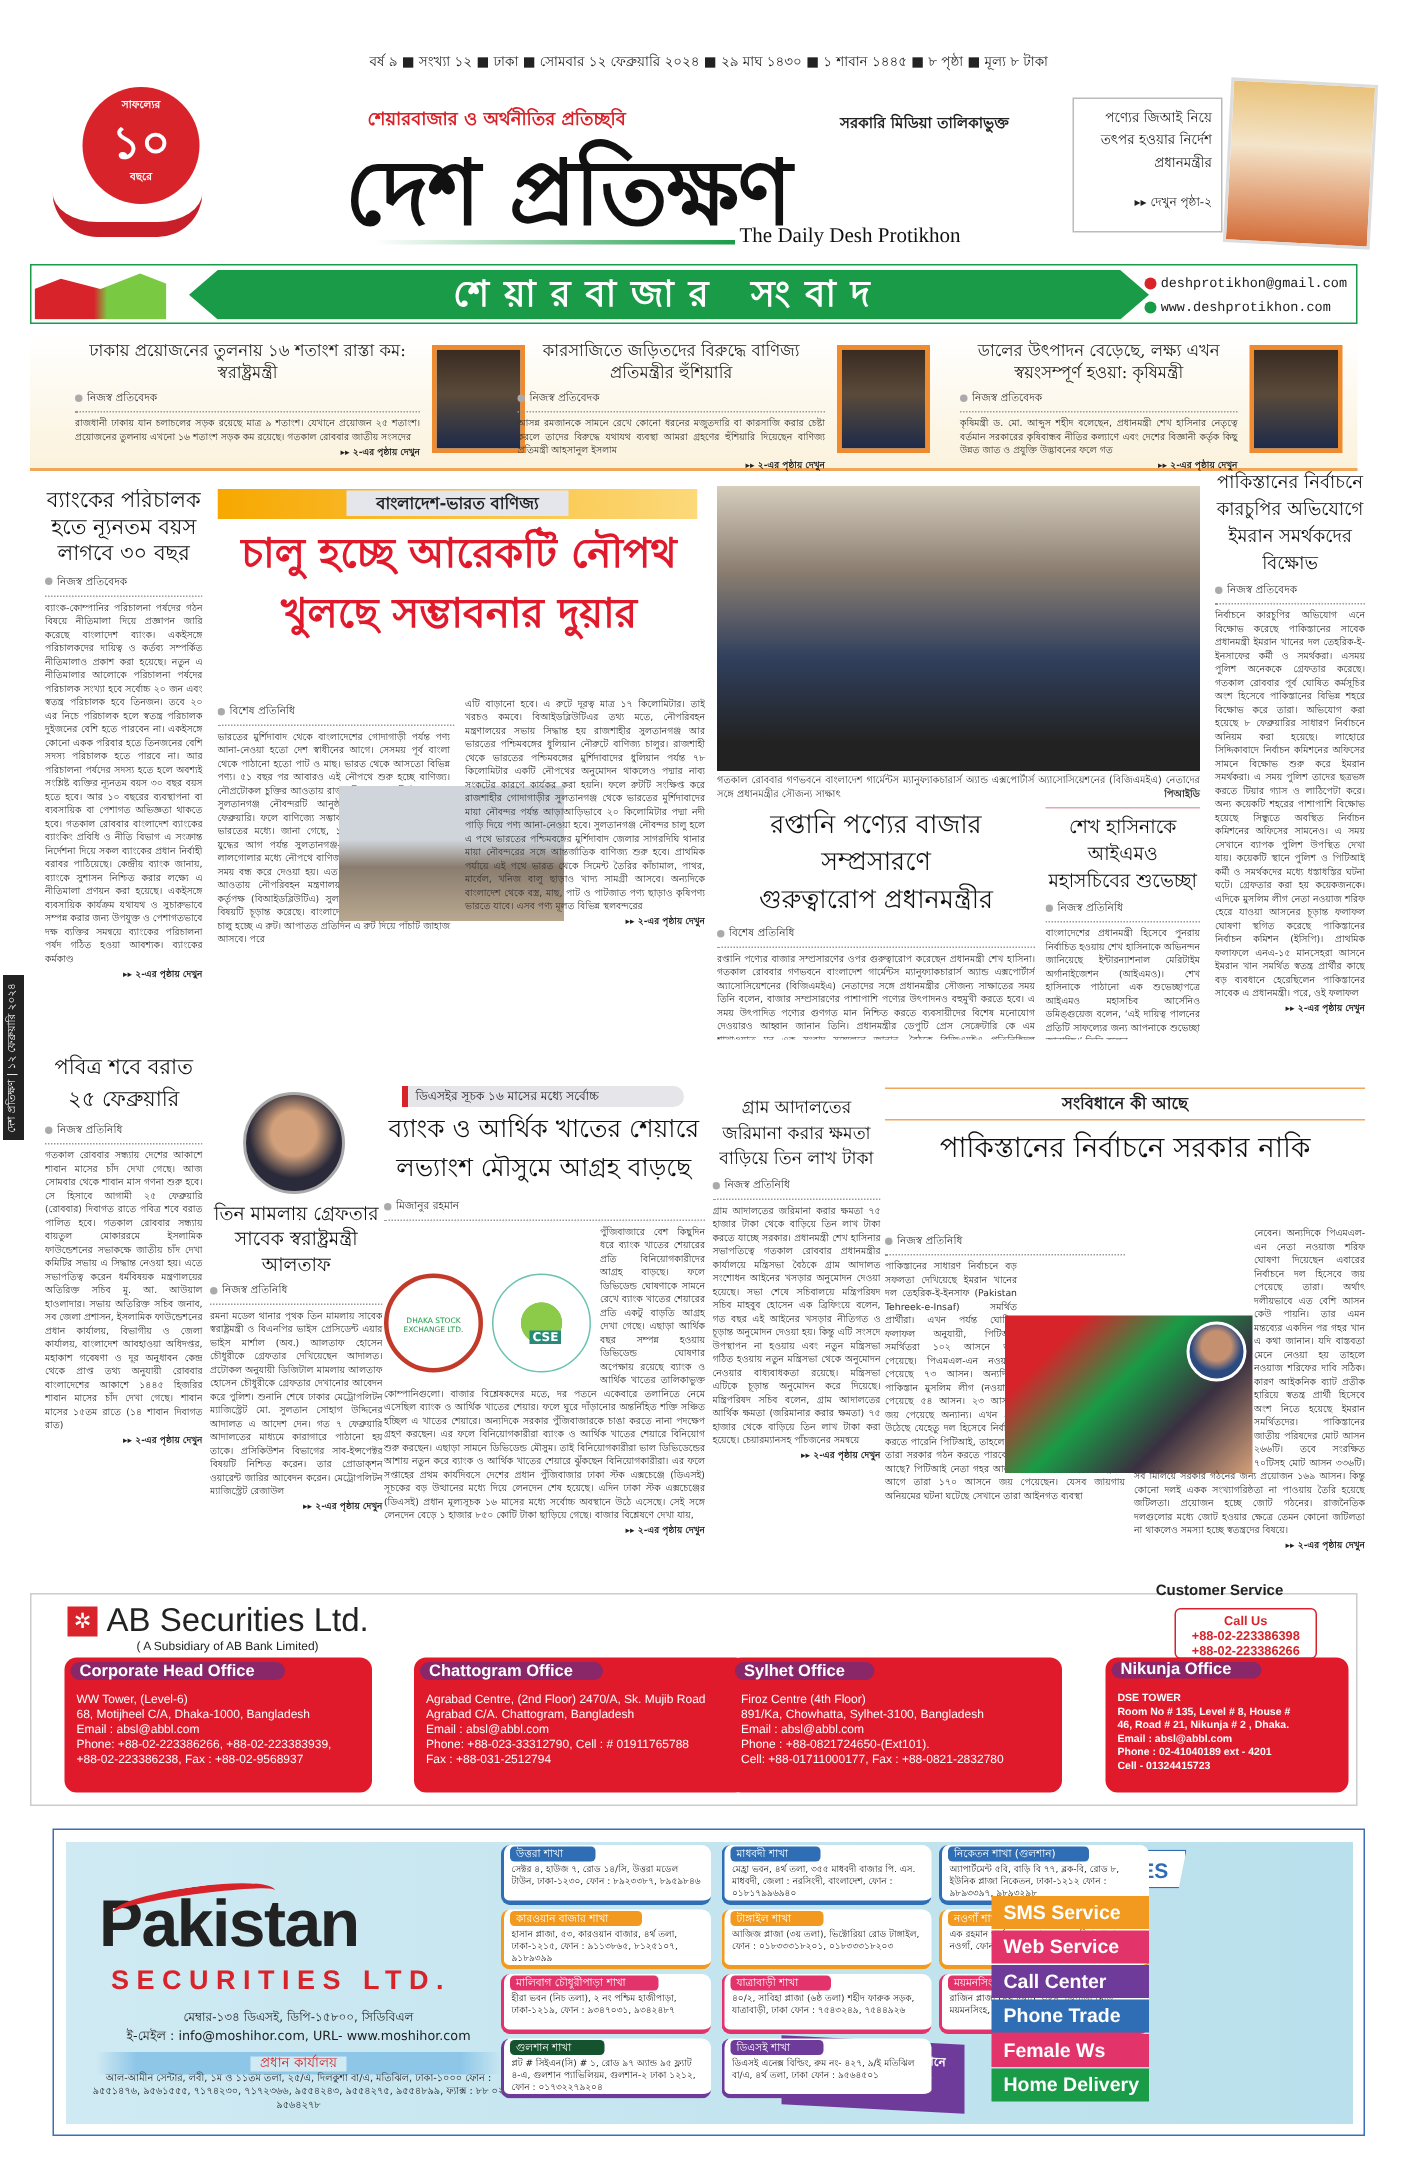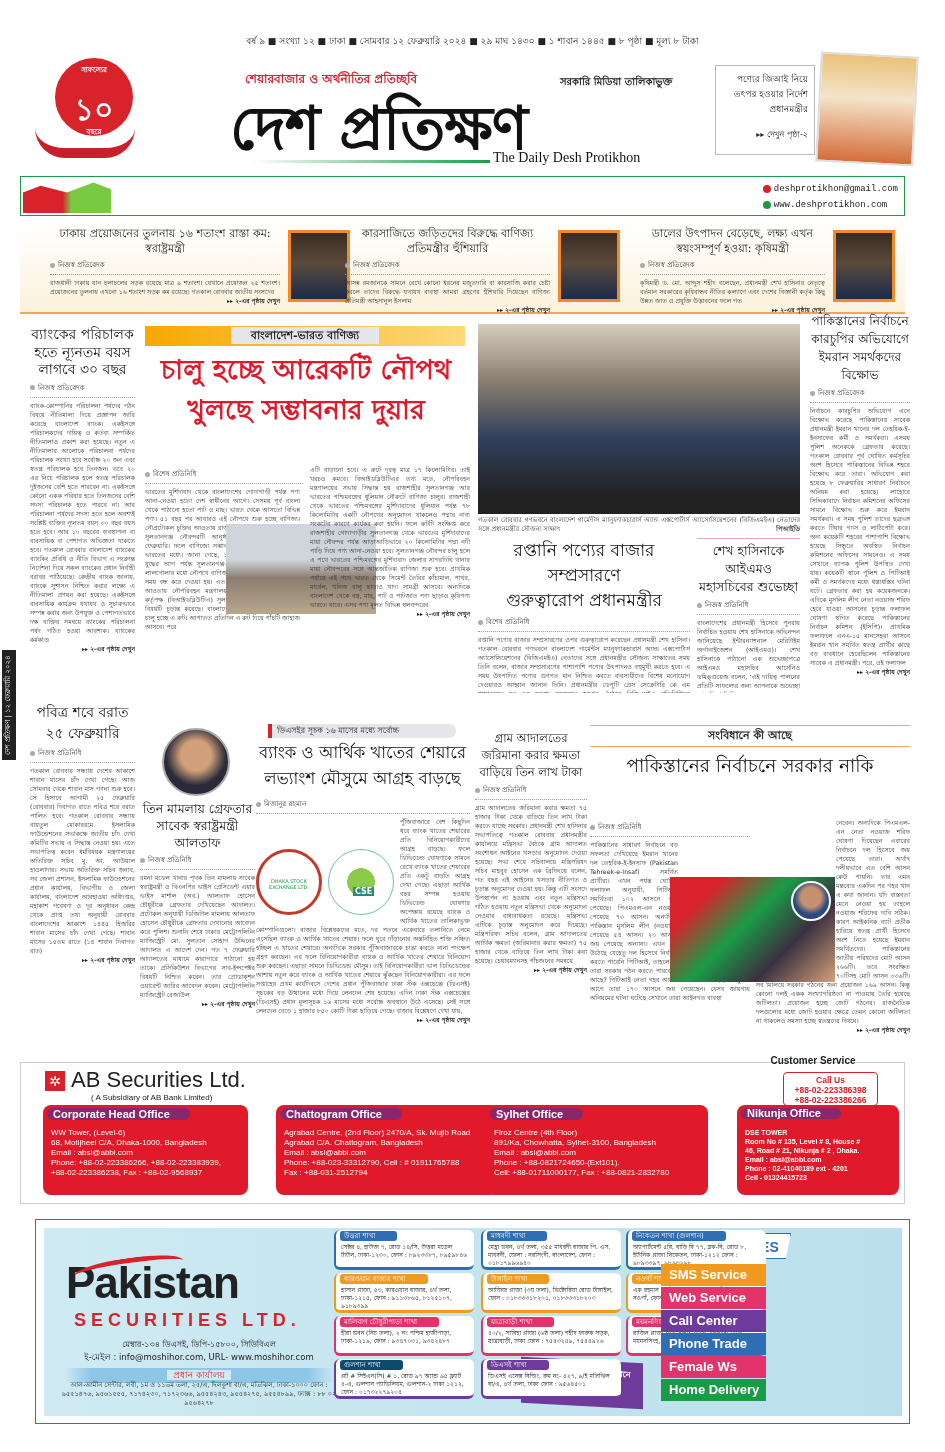--- a/index.html
+++ b/index.html
@@ -56,40 +56,41 @@
 #sidetab{top:650px;left:2px;width:14px;height:110px;background:#222;color:#fff;font-size:7px;writing-mode:vertical-rl;transform:rotate(180deg);text-align:center}
 </style>
 </head>
 <body>
 
 <div class="abs" id="dateline">বর্ষ ৯ ■ সংখ্যা ১২ ■ ঢাকা ■ সোমবার ১২ ফেব্রুয়ারি ২০২৪ ■ ২৯ মাঘ ১৪৩০ ■ ১ শাবান ১৪৪৫ ■ ৮ পৃষ্ঠা ■ মূল্য ৮ টাকা</div>
 
 <div class="abs" id="anniv">
   <div class="circle">
     <div class="t" style="padding-top:6px">সাফল্যের</div>
-    <div class="n" style="margin-top:18px">১০</div>
+    <div class="n" style="margin-top:4px">১০</div>
     <div class="t">বছরে</div>
   </div>
   <div class="ribbon"></div>
 </div>
 
 <div class="abs" id="tagline">শেয়ারবাজার ও অর্থনীতির প্রতিচ্ছবি</div>
 <div class="abs" id="govlisted">সরকারি মিডিয়া তালিকাভুক্ত</div>
 <div class="abs" id="masthead-title"><span>দেশ প্রতিক্ষণ</span></div>
 <div class="abs" id="mast-line"></div>
 <div class="abs" id="masthead-en">The Daily Desh Protikhon</div>
 
 <div class="abs" id="teaser">
   <div>পণ্যের জিআই নিয়ে তৎপর হওয়ার নির্দেশ প্রধানমন্ত্রীর</div>
   <div class="see">▸▸ <span>দেখুন পৃষ্ঠা-২</span></div>
 </div>
 <div class="abs" id="pm-photo"></div>
 
 <div class="abs" id="banner">
   <div id="bull-bear"></div>
+  <div id="banner-title">শেয়ারবাজার সংবাদ</div>
   <div id="contact">
     <div><span class="ic" style="background:#d8232a"></span><span>deshprotikhon@gmail.com</span></div>
     <div><span class="ic" style="background:#1a9b47"></span><span>www.deshprotikhon.com</span></div>
   </div>
 </div>
 
 <div class="abs" id="strip">
   <div class="strip-item" style="left:30px;width:230px">
     <div class="h">ঢাকায় প্রয়োজনের তুলনায় ১৬ শতাংশ রাস্তা কম: স্বরাষ্ট্রমন্ত্রী</div>
     <div class="byline">নিজস্ব প্রতিবেদক</div>
@@ -301,21 +302,21 @@
     </div>
     <div class="br" style="left: 298px; top: 53px; border-bottom: 3px solid rgb(242, 154, 31); border-left: 2px solid rgb(242, 154, 31);">
       <div class="t" style="background: rgb(242, 154, 31);">কারওয়ান বাজার শাখা</div>
       <div>হাসান প্লাজা, ৫৩, কারওয়ান বাজার, ৪র্থ তলা, ঢাকা-১২১৫, ফোন : ৯১১৩৮৬৫, ৮১২৫১০৭, ৯১৮৯৩৯৯</div>
     </div>
     <div class="br" style="left: 298px; top: 96px; border-bottom: 3px solid rgb(226, 51, 106); border-left: 2px solid rgb(226, 51, 106);">
       <div class="t" style="background: rgb(226, 51, 106);">মালিবাগ চৌধুরীপাড়া শাখা</div>
       <div>হীরা ভবন (নিচ তলা), ২ নং পশ্চিম হাজীপাড়া, ঢাকা-১২১৯, ফোন : ৯৩৪৭০৩১, ৯৩৪২৪৮৭</div>
     </div>
     <div class="br" style="left: 298px; top: 139px; border-bottom: 3px solid rgb(111, 59, 155); border-left: 2px solid rgb(111, 59, 155);">
-      <div class="t" style="background: #0c4a6e;">গুলশান শাখা</div>
+      <div class="t" style="background: #14532d;">গুলশান শাখা</div>
       <div>প্লট # সিইএন(সি) # ১, রোড ৯৭ অ্যান্ড ৯৫ ফ্ল্যাট ৪-এ, গুলশান প্যাভিলিয়ম, গুলশান-২ ঢাকা ১২১২, ফোন : ০১৭৩২২৭৯২০৪</div>
     </div>
     <div class="br" style="left: 445px; top: 10px; border-bottom: 3px solid rgb(47, 109, 181); border-left: 2px solid rgb(47, 109, 181);">
       <div class="t" style="background: rgb(47, 109, 181);">মাধবদী শাখা</div>
       <div>মেহ্রা ভবন, ৪র্থ তলা, ৩৫৫ মাধবদী বাজার পি. এস. মাধবদী, জেলা : নরসিংদী, বাংলাদেশ, ফোন : ০১৮১৭৯৯৬৯৪০</div>
     </div>
     <div class="br" style="left: 445px; top: 53px; border-bottom: 3px solid rgb(242, 154, 31); border-left: 2px solid rgb(242, 154, 31);">
       <div class="t" style="background: rgb(242, 154, 31);">টাঙ্গাইল শাখা</div>
       <div>আজিজ প্লাজা (৩য় তলা), ভিক্টোরিয়া রোড টাঙ্গাইল, ফোন : ০১৮৩৩৩১৮২০১, ০১৮৩৩৩১৮২০৩</div>
     </div>

